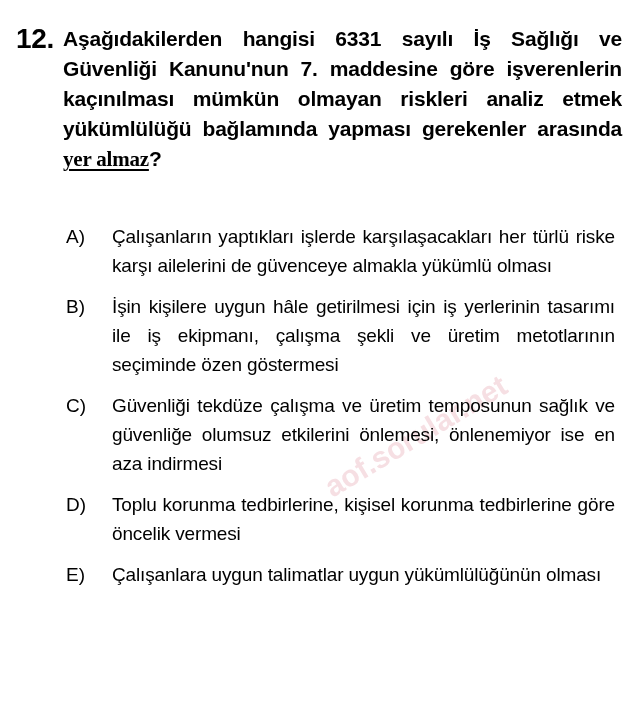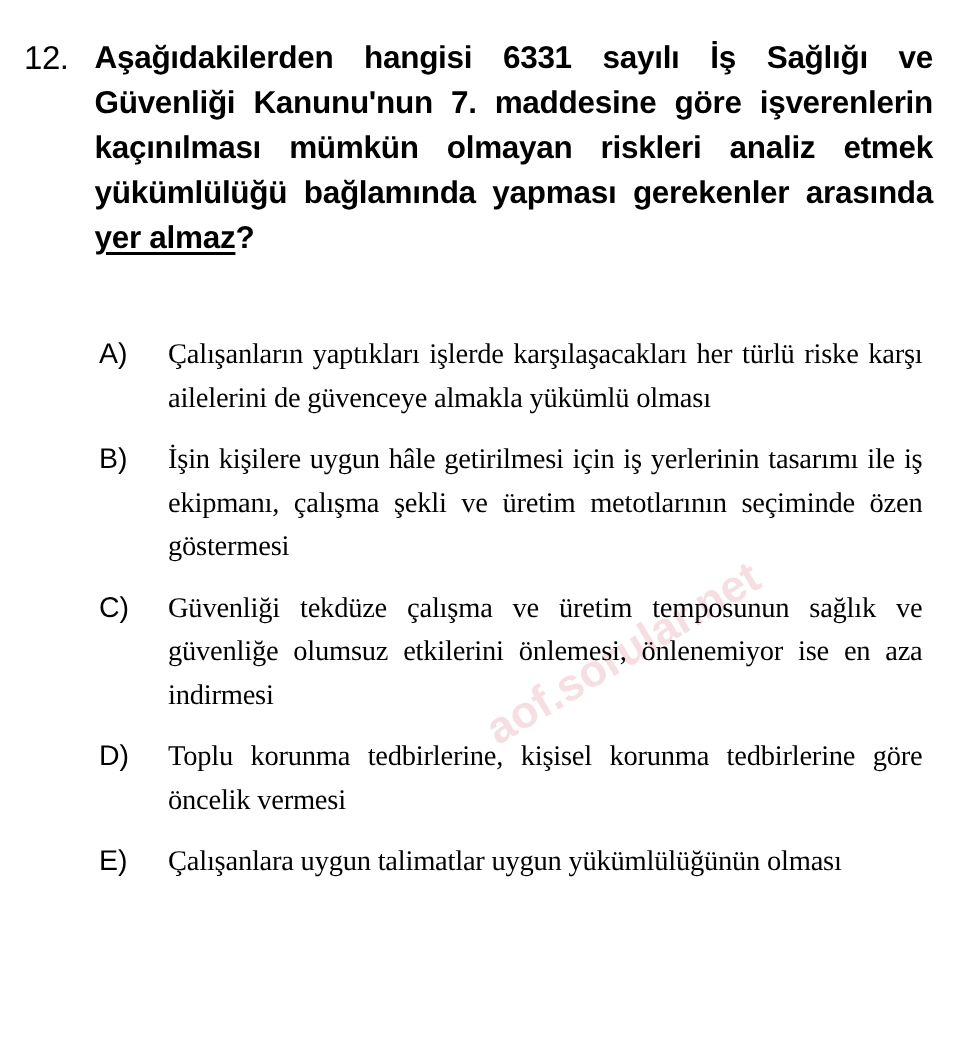--- a/index.html
+++ b/index.html
@@ -54,40 +54,41 @@
     position: absolute;
     left: 16px;
     top: 24px;
     width: 606px;
     display: flex;
     align-items: flex-start;
   }
   #question-number {
     flex: 0 0 auto;
     width: 47px;
-    font-size: 22px;
-    font-weight: 400;
+    font-size: 28px;
+    font-weight: 700;
     line-height: 30px;
     letter-spacing: -0.3px;
   }
   #question-text {
     flex: 1 1 auto;
     font-size: 21px;
     font-weight: 700;
     line-height: 30px;
     text-align: justify;
     text-align-last: left;
     letter-spacing: -0.2px;
     word-spacing: 0px;
     hyphens: none;
   }
   #question-text .emph {
     text-decoration: underline;
     text-underline-offset: 3px;
     text-decoration-thickness: 2px;
+    font-family: Liberation Serif, serif;
   }
 
   
   #options {
     position: absolute;
     left: 66px;
     top: 222px;
     width: 549px;
   }
   .option {
@@ -104,21 +105,20 @@
   }
   .option-text {
     flex: 1 1 auto;
     font-size: 19px;
     line-height: 29px;
     font-weight: 400;
     text-align: justify;
     text-align-last: left;
     letter-spacing: -0.15px;
     hyphens: none;
-    font-family: Liberation Serif, serif;
   }
 </style>
 </head>
 <body>
 
 <div id="page">
 
   <div id="watermark-vertical">aof.sorular.net</div>
 
   <div id="watermark-diagonal">aof.sorular.net</div>

